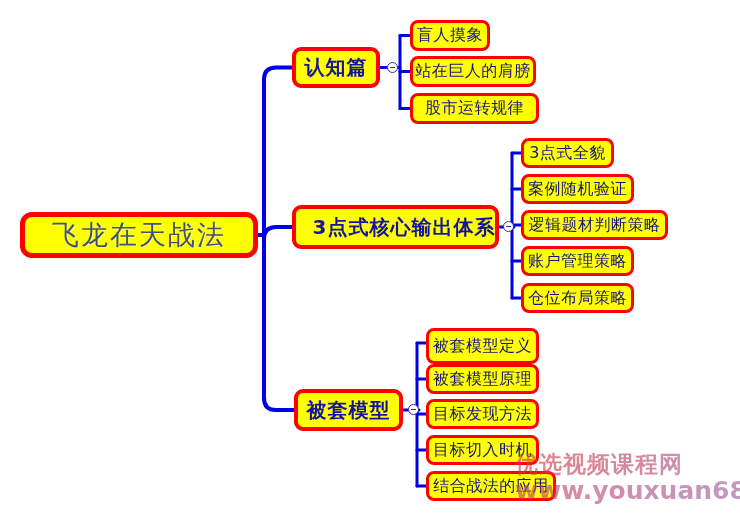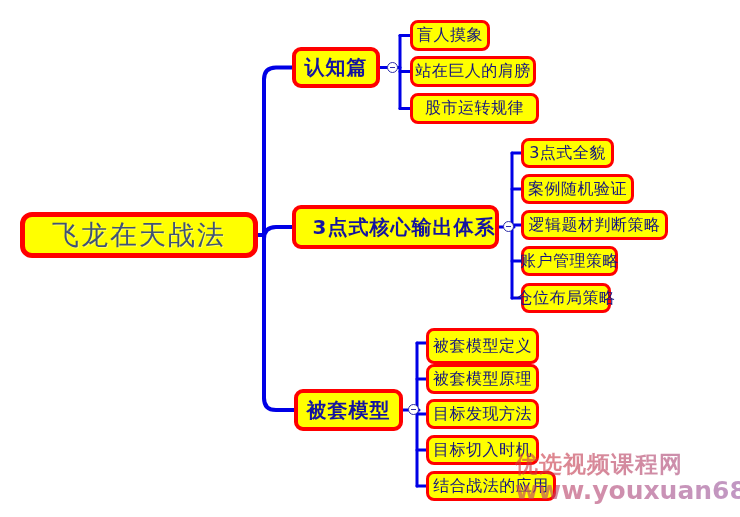--- a/index.html
+++ b/index.html
@@ -169,24 +169,24 @@
       <div class="toggle" style="left: 503px; top: 221px;"></div>
       <div class="node leaf" style="left: 521px; top: 138px; width: 93px; height: 30px;">
         <span>3点式全貌</span>
       </div>
       <div class="node leaf" style="left: 521px; top: 174px; width: 113px; height: 30px;">
         <span>案例随机验证</span>
       </div>
       <div class="node leaf" style="left: 521px; top: 210px; width: 147px; height: 30px;">
         <span>逻辑题材判断策略</span>
       </div>
-      <div class="node leaf" style="left: 521px; top: 246px; width: 97px; height: 30px;">
+      <div class="node leaf" style="left: 521px; top: 246px; width: 113px; height: 30px;">
         <span>账户管理策略</span>
       </div>
-      <div class="node leaf" style="left: 521px; top: 283px; width: 90px; height: 30px; font-family: Liberation Serif, serif;">
+      <div class="node leaf" style="left: 521px; top: 283px; width: 113px; height: 30px; font-family: Liberation Serif, serif;">
         <span>仓位布局策略</span>
       </div>
       <div class="node branch" style="left: 294px; top: 389px; width: 109px; height: 42px;">
         <span>被套模型</span>
       </div>
       <div class="toggle" style="left: 408px; top: 404px;"></div>
       <div class="node leaf" style="left: 426px; top: 328px; width: 113px; height: 36px;">
         <span>被套模型定义</span>
       </div>
       <div class="node leaf" style="left: 426px; top: 364px; width: 113px; height: 30px;">

